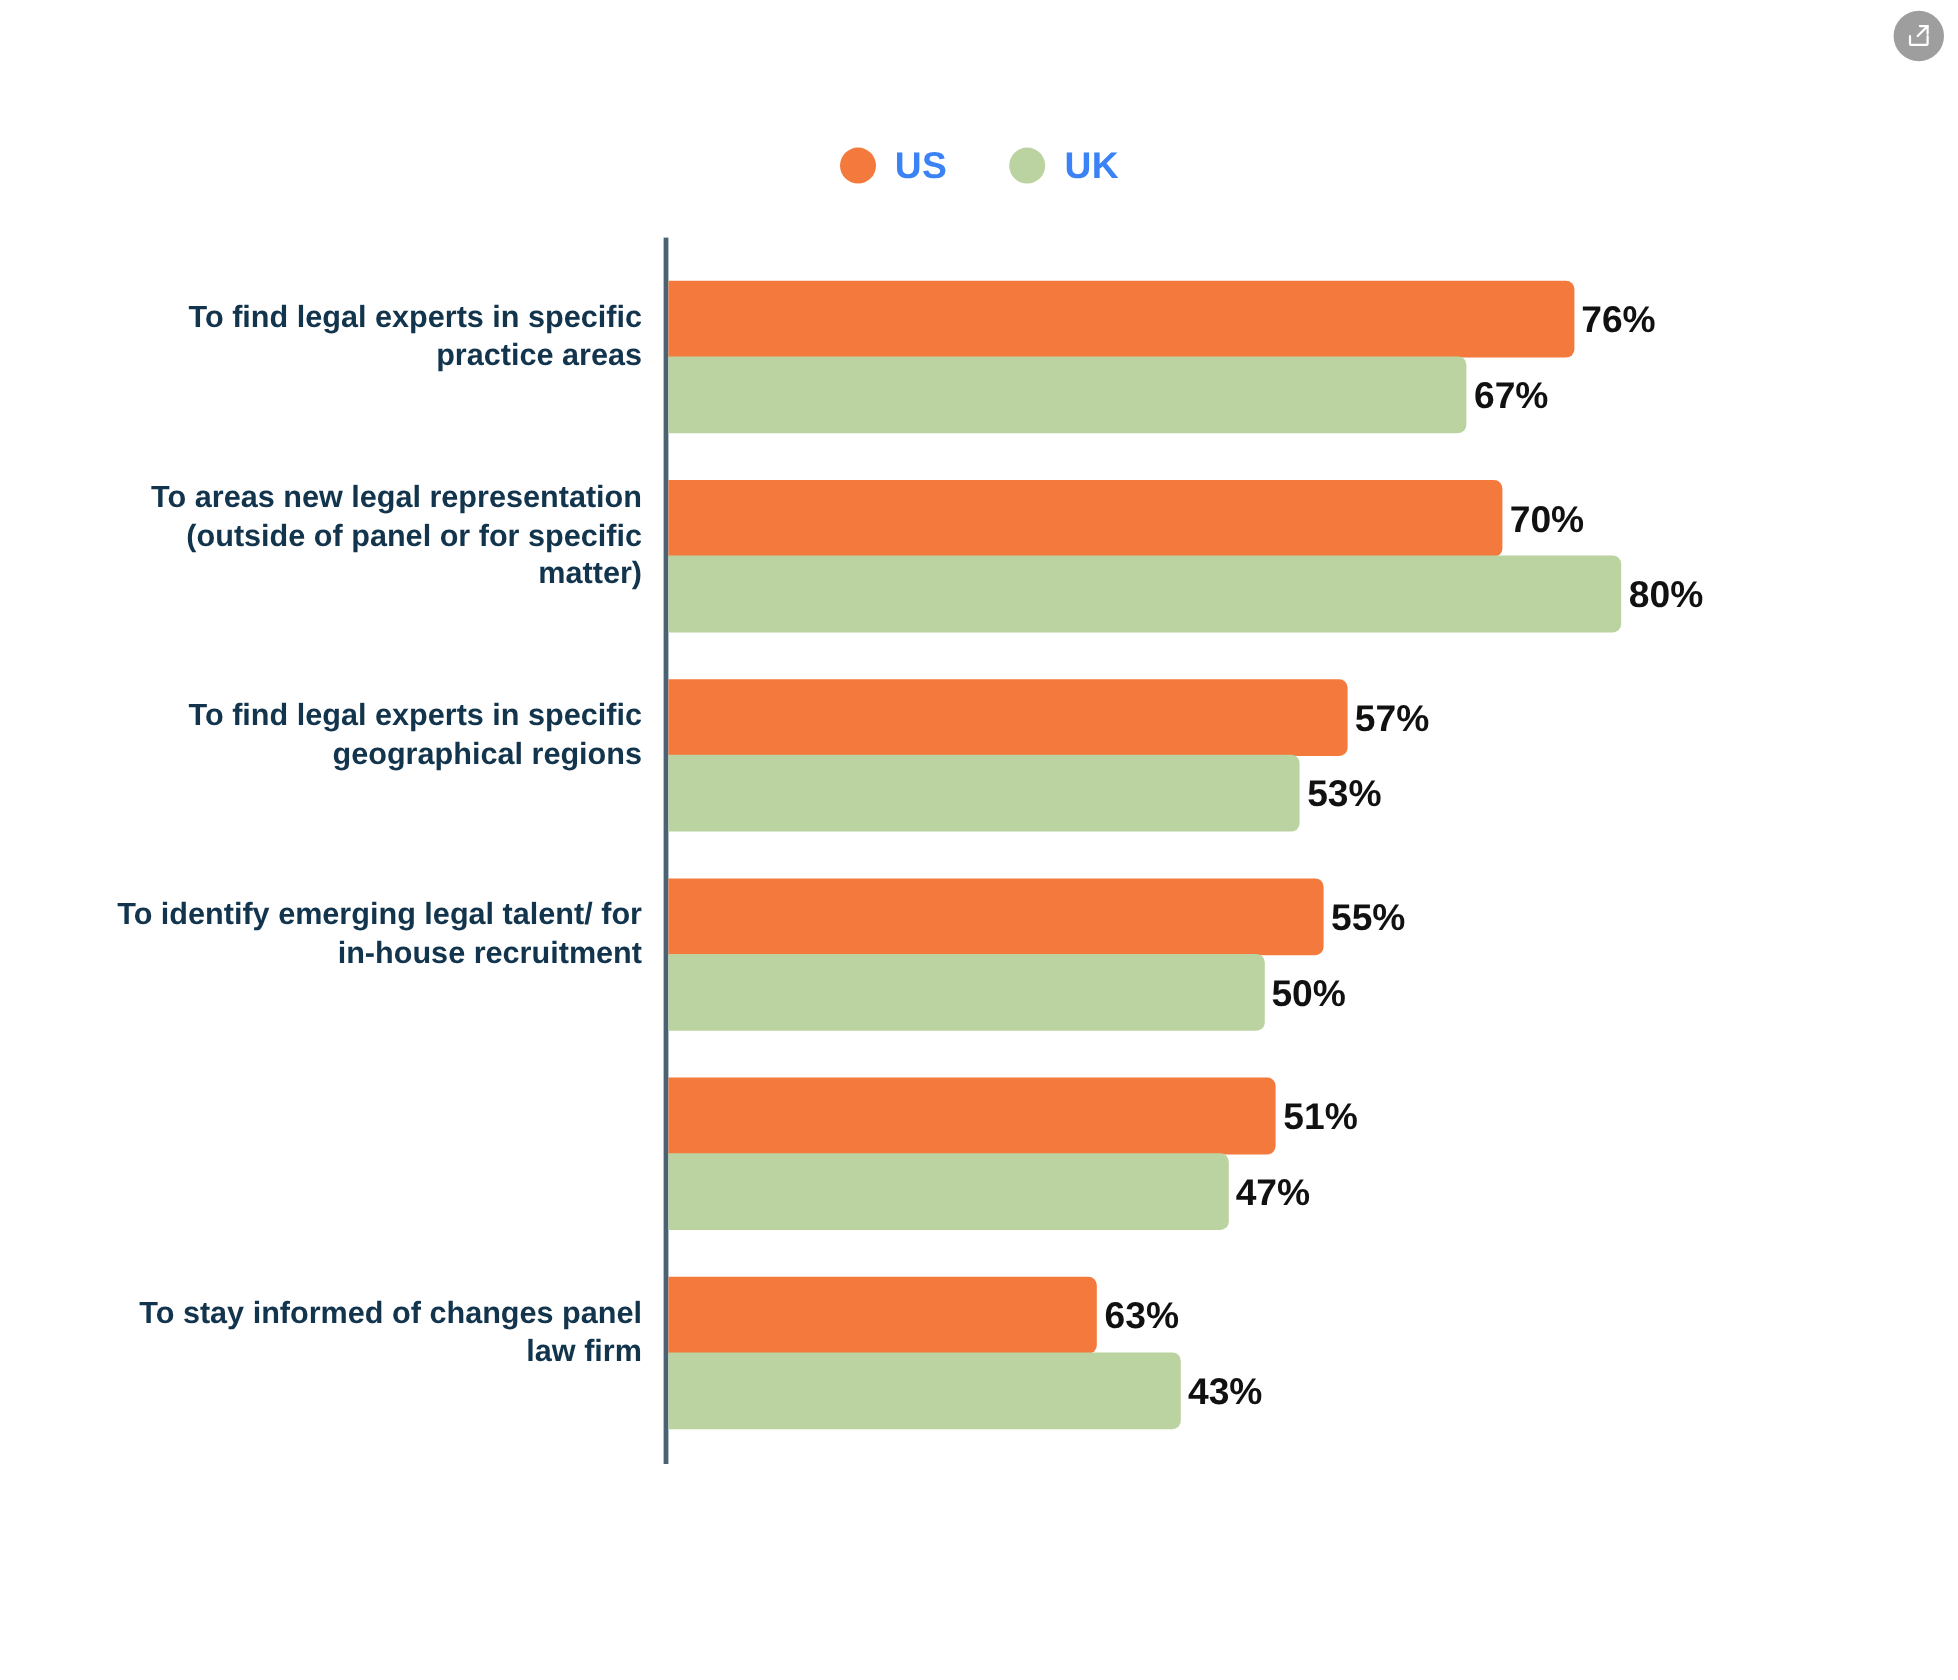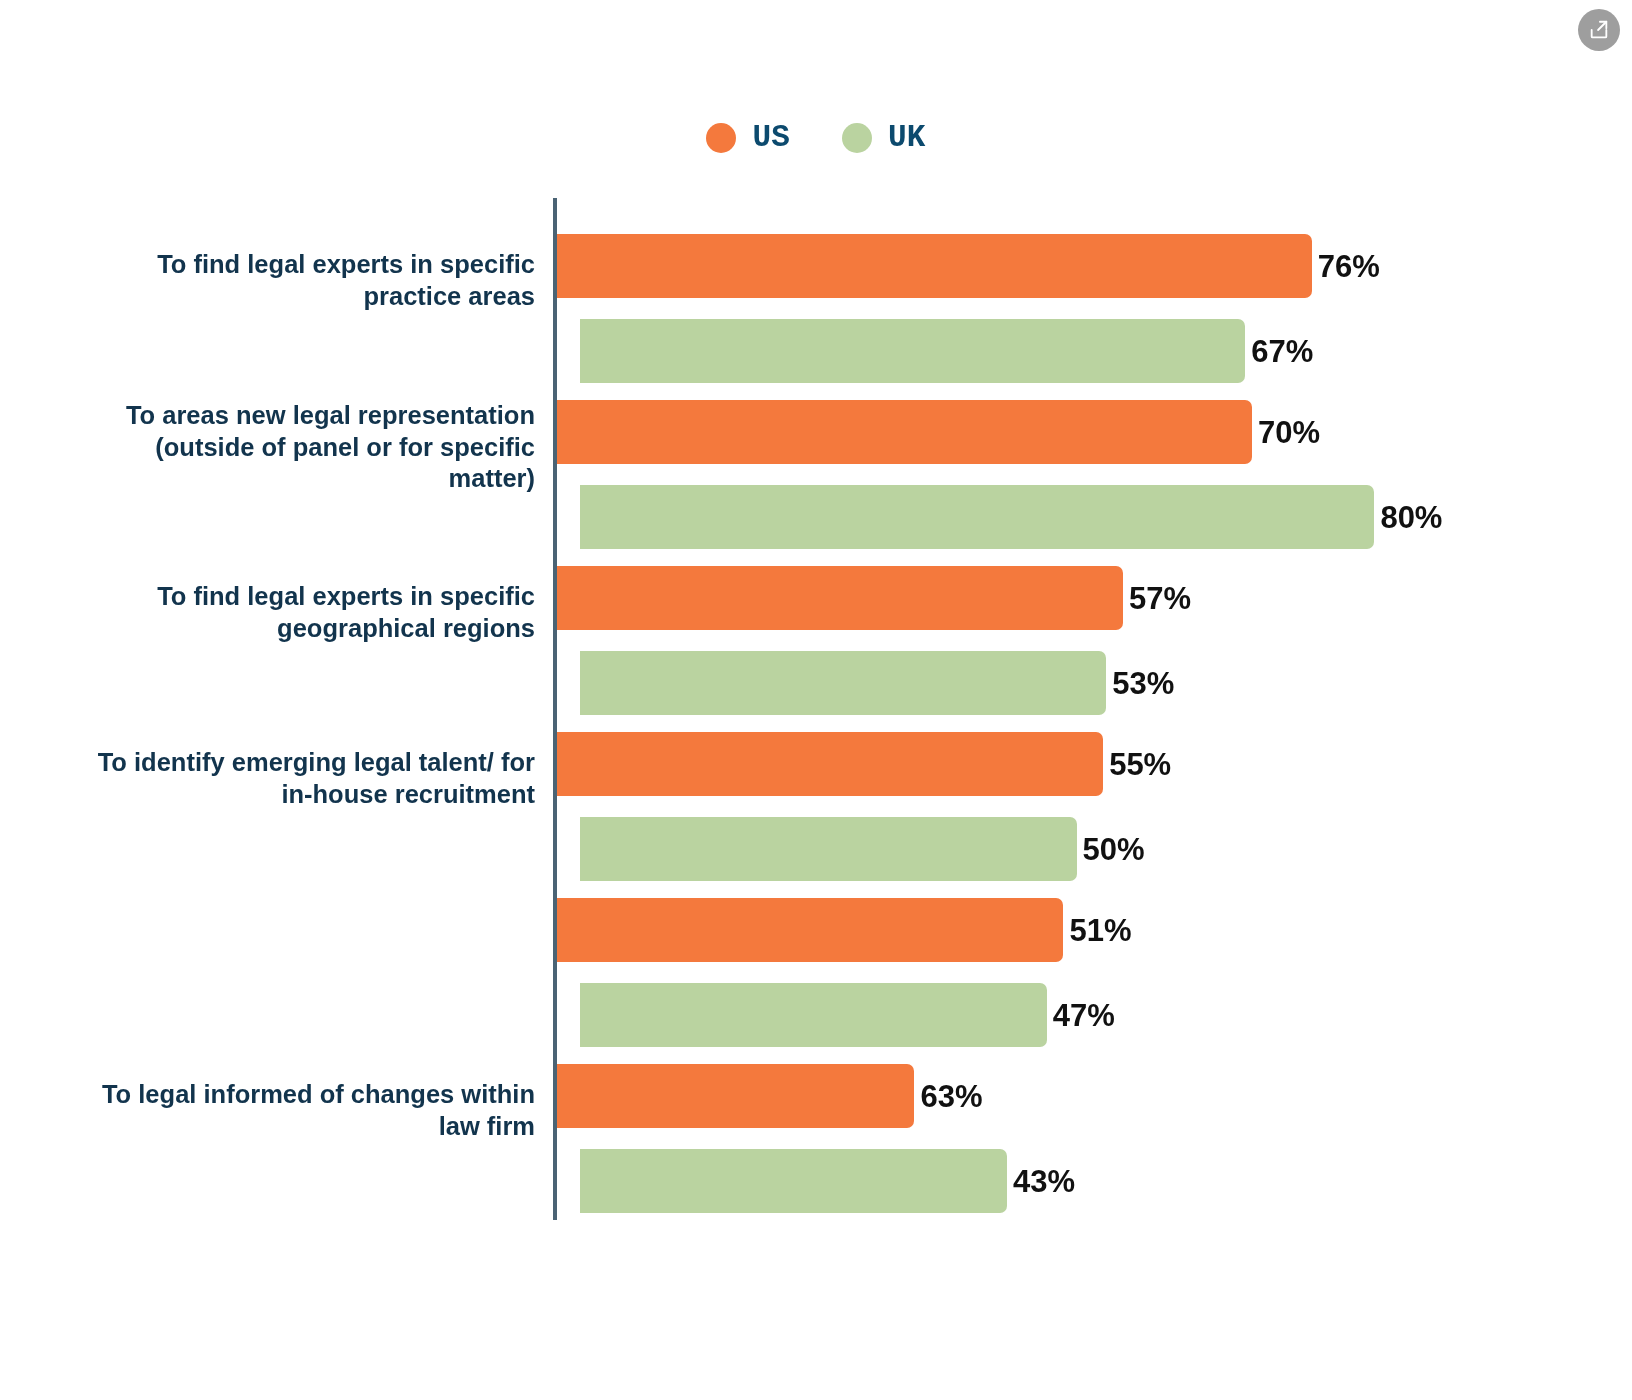--- a/index.html
+++ b/index.html
@@ -51,24 +51,23 @@
   }
   .legend-swatch {
     width: 30px;
     height: 30px;
     border-radius: 50%;
     flex: none;
   }
   .legend-label {
     font-size: 31px;
     font-weight: 700;
-    color: #0c4a6e;
+    color: #3b82f6;
     letter-spacing: 0.2px;
     line-height: 1;
-    font-family: Liberation Mono, monospace;
   }
 
   
   #plot {
     position: absolute;
     left: 0;
     top: 198px;
     width: 1632px;
     height: 1024px;
   }
@@ -107,21 +106,21 @@
     transform: translateY(-50%);
   }
   .bar-row {
     position: absolute;
     left: 557px;
     height: 64px;
     display: flex;
     align-items: center;
   }
   .bar-row.us { top: 36px; justify-content: flex-end; }
-  .bar-row.uk { top: 121px; padding-left: 23px; }
+  .bar-row.uk { top: 99px; }
   .bar {
     height: 64px;
     border-radius: 0 7px 7px 0;
     flex: none;
   }
   .bar.us { background: #f4793d; }
   .bar.uk { background: #bad3a0; }
   .bar-value {
     font-size: 31px;
     font-weight: 700;
@@ -211,21 +210,21 @@
         <div class="bar-row us">
           <div class="bar us" style="width: 506.43px; background: rgb(244, 121, 61);"></div>
           <div class="bar-value">51%</div>
         </div>
         <div class="bar-row uk">
           <div class="bar uk" style="width: 466.71px; background: rgb(186, 211, 160);"></div>
           <div class="bar-value">47%</div>
         </div>
       </div>
       <div class="group">
-        <div class="cat-label">To legal informed of changes within
+        <div class="cat-label">To stay informed of changes panel
 law firm</div>
         <div class="bar-row us">
           <div class="bar us" style="width: 357.48px; background: rgb(244, 121, 61);"></div>
           <div class="bar-value">63%</div>
         </div>
         <div class="bar-row uk">
           <div class="bar uk" style="width: 426.99px; background: rgb(186, 211, 160);"></div>
           <div class="bar-value">43%</div>
         </div>
       </div>

